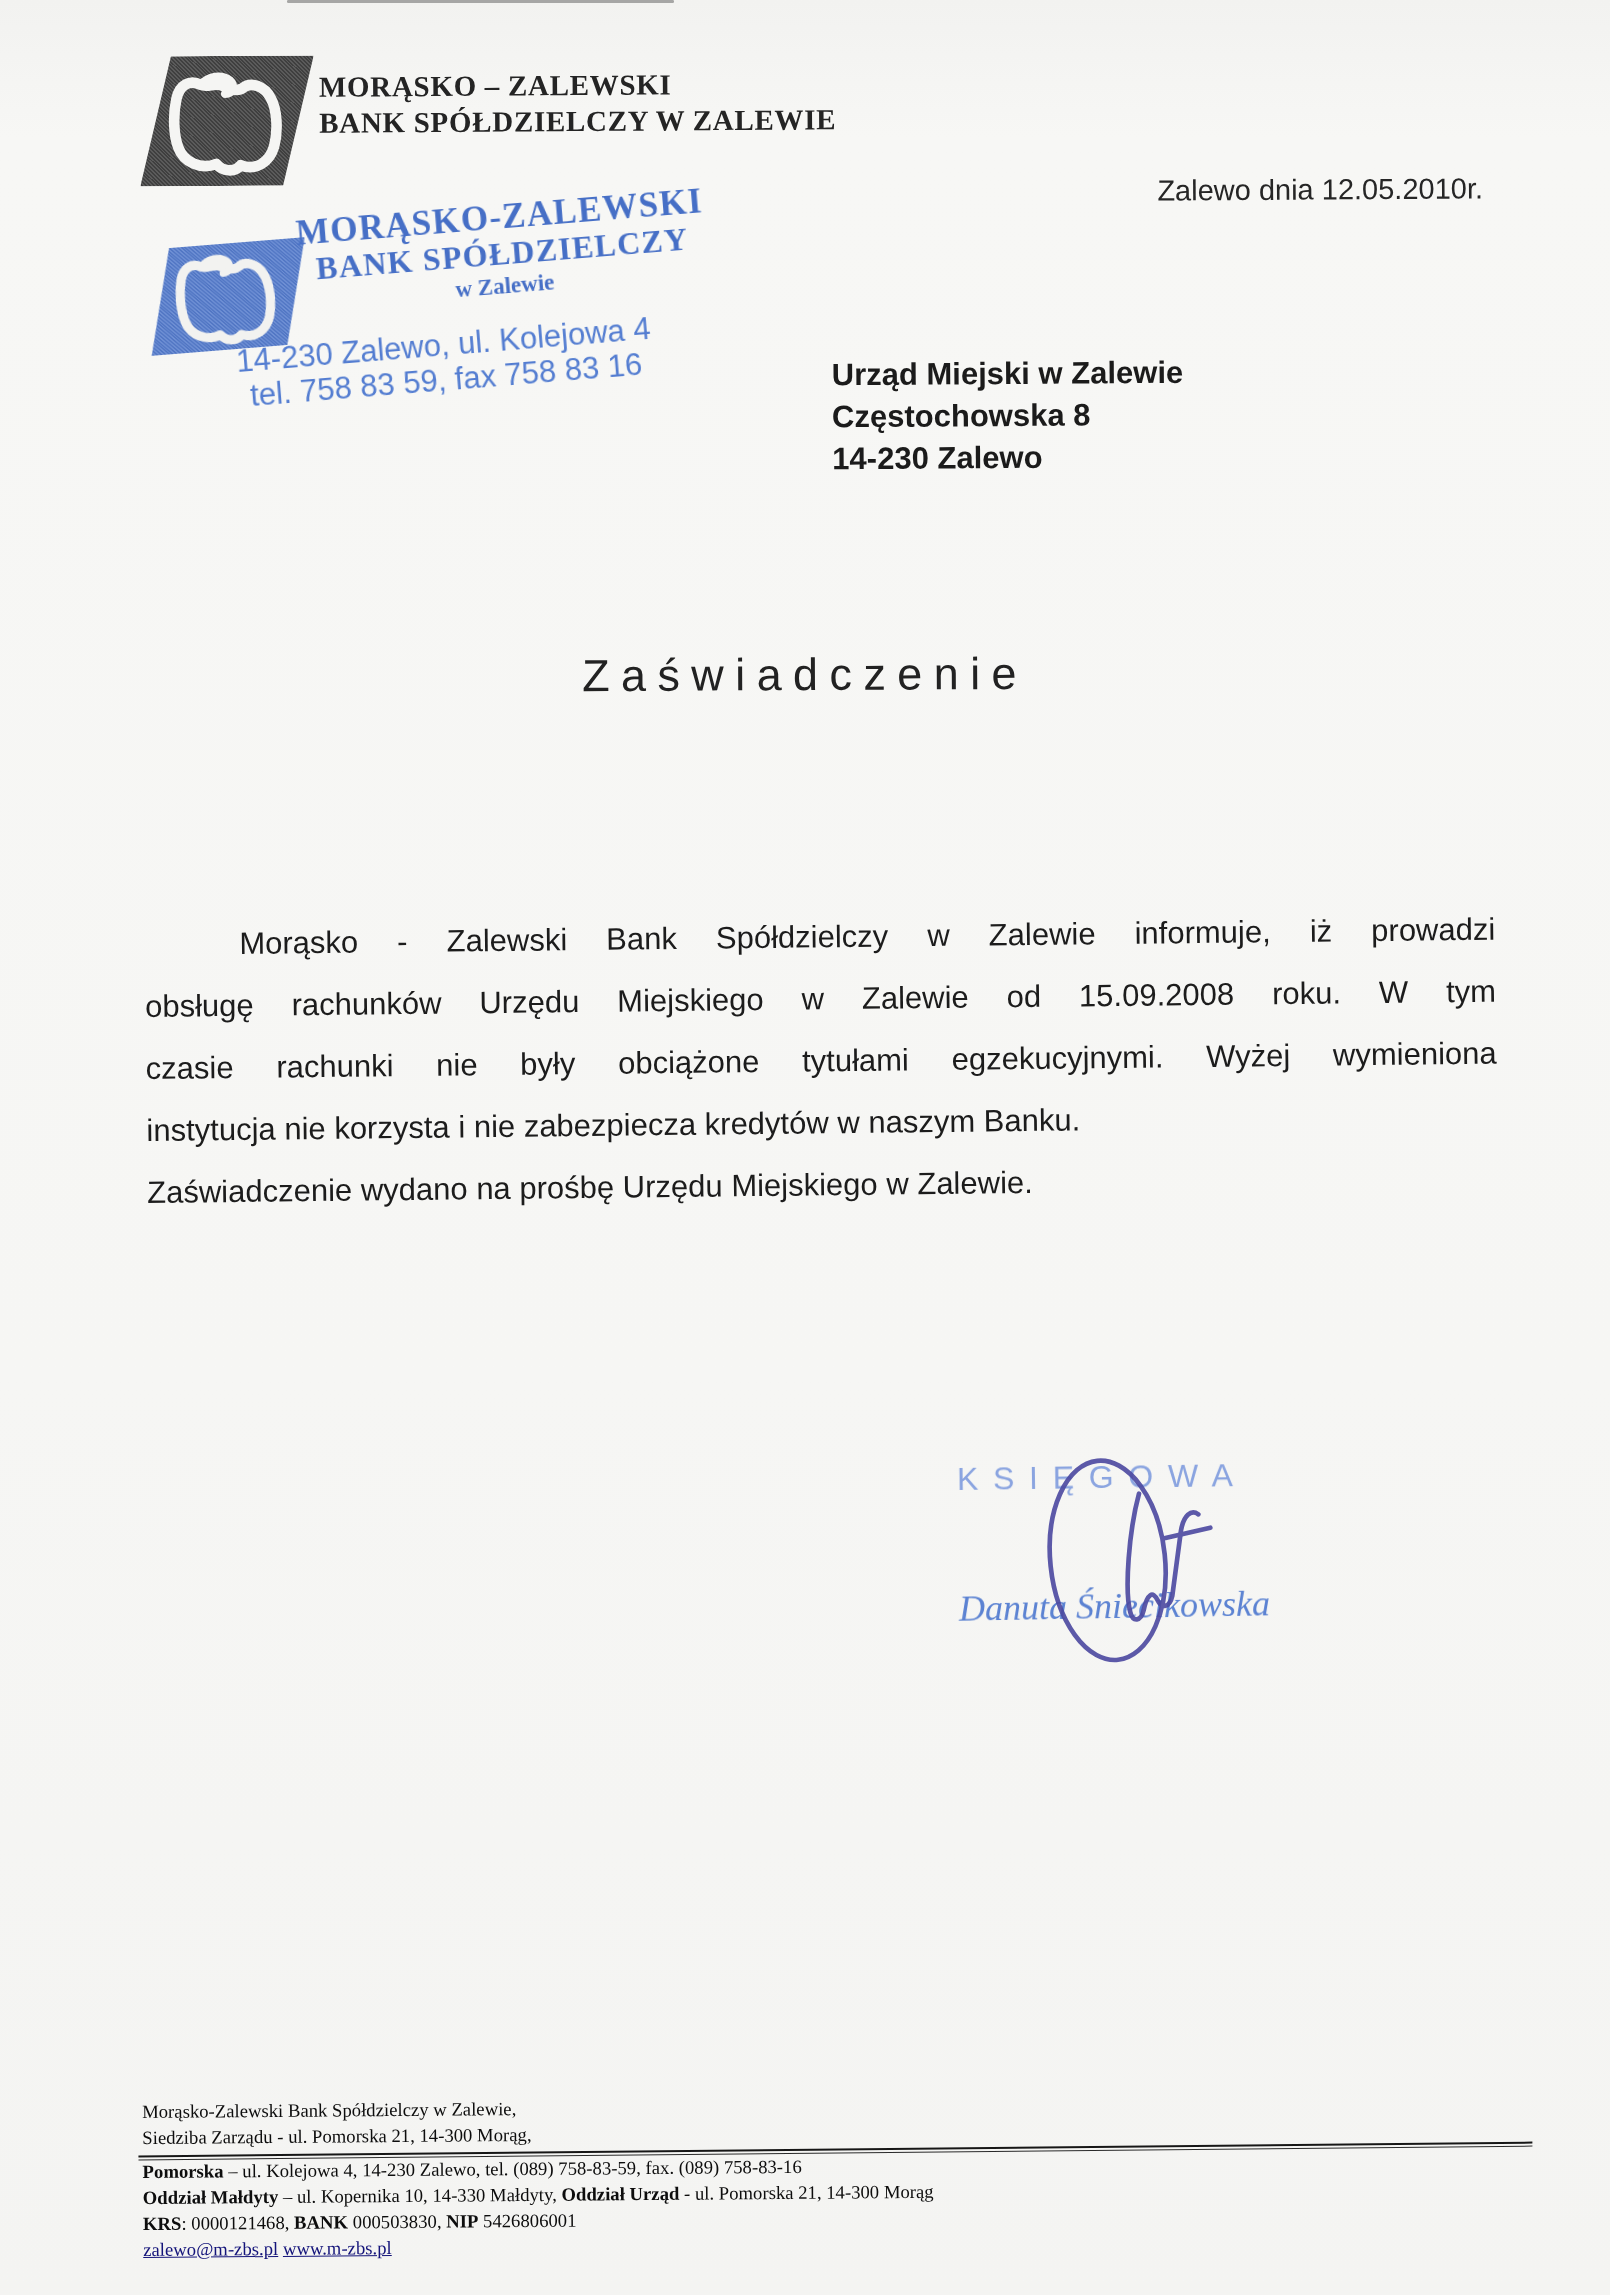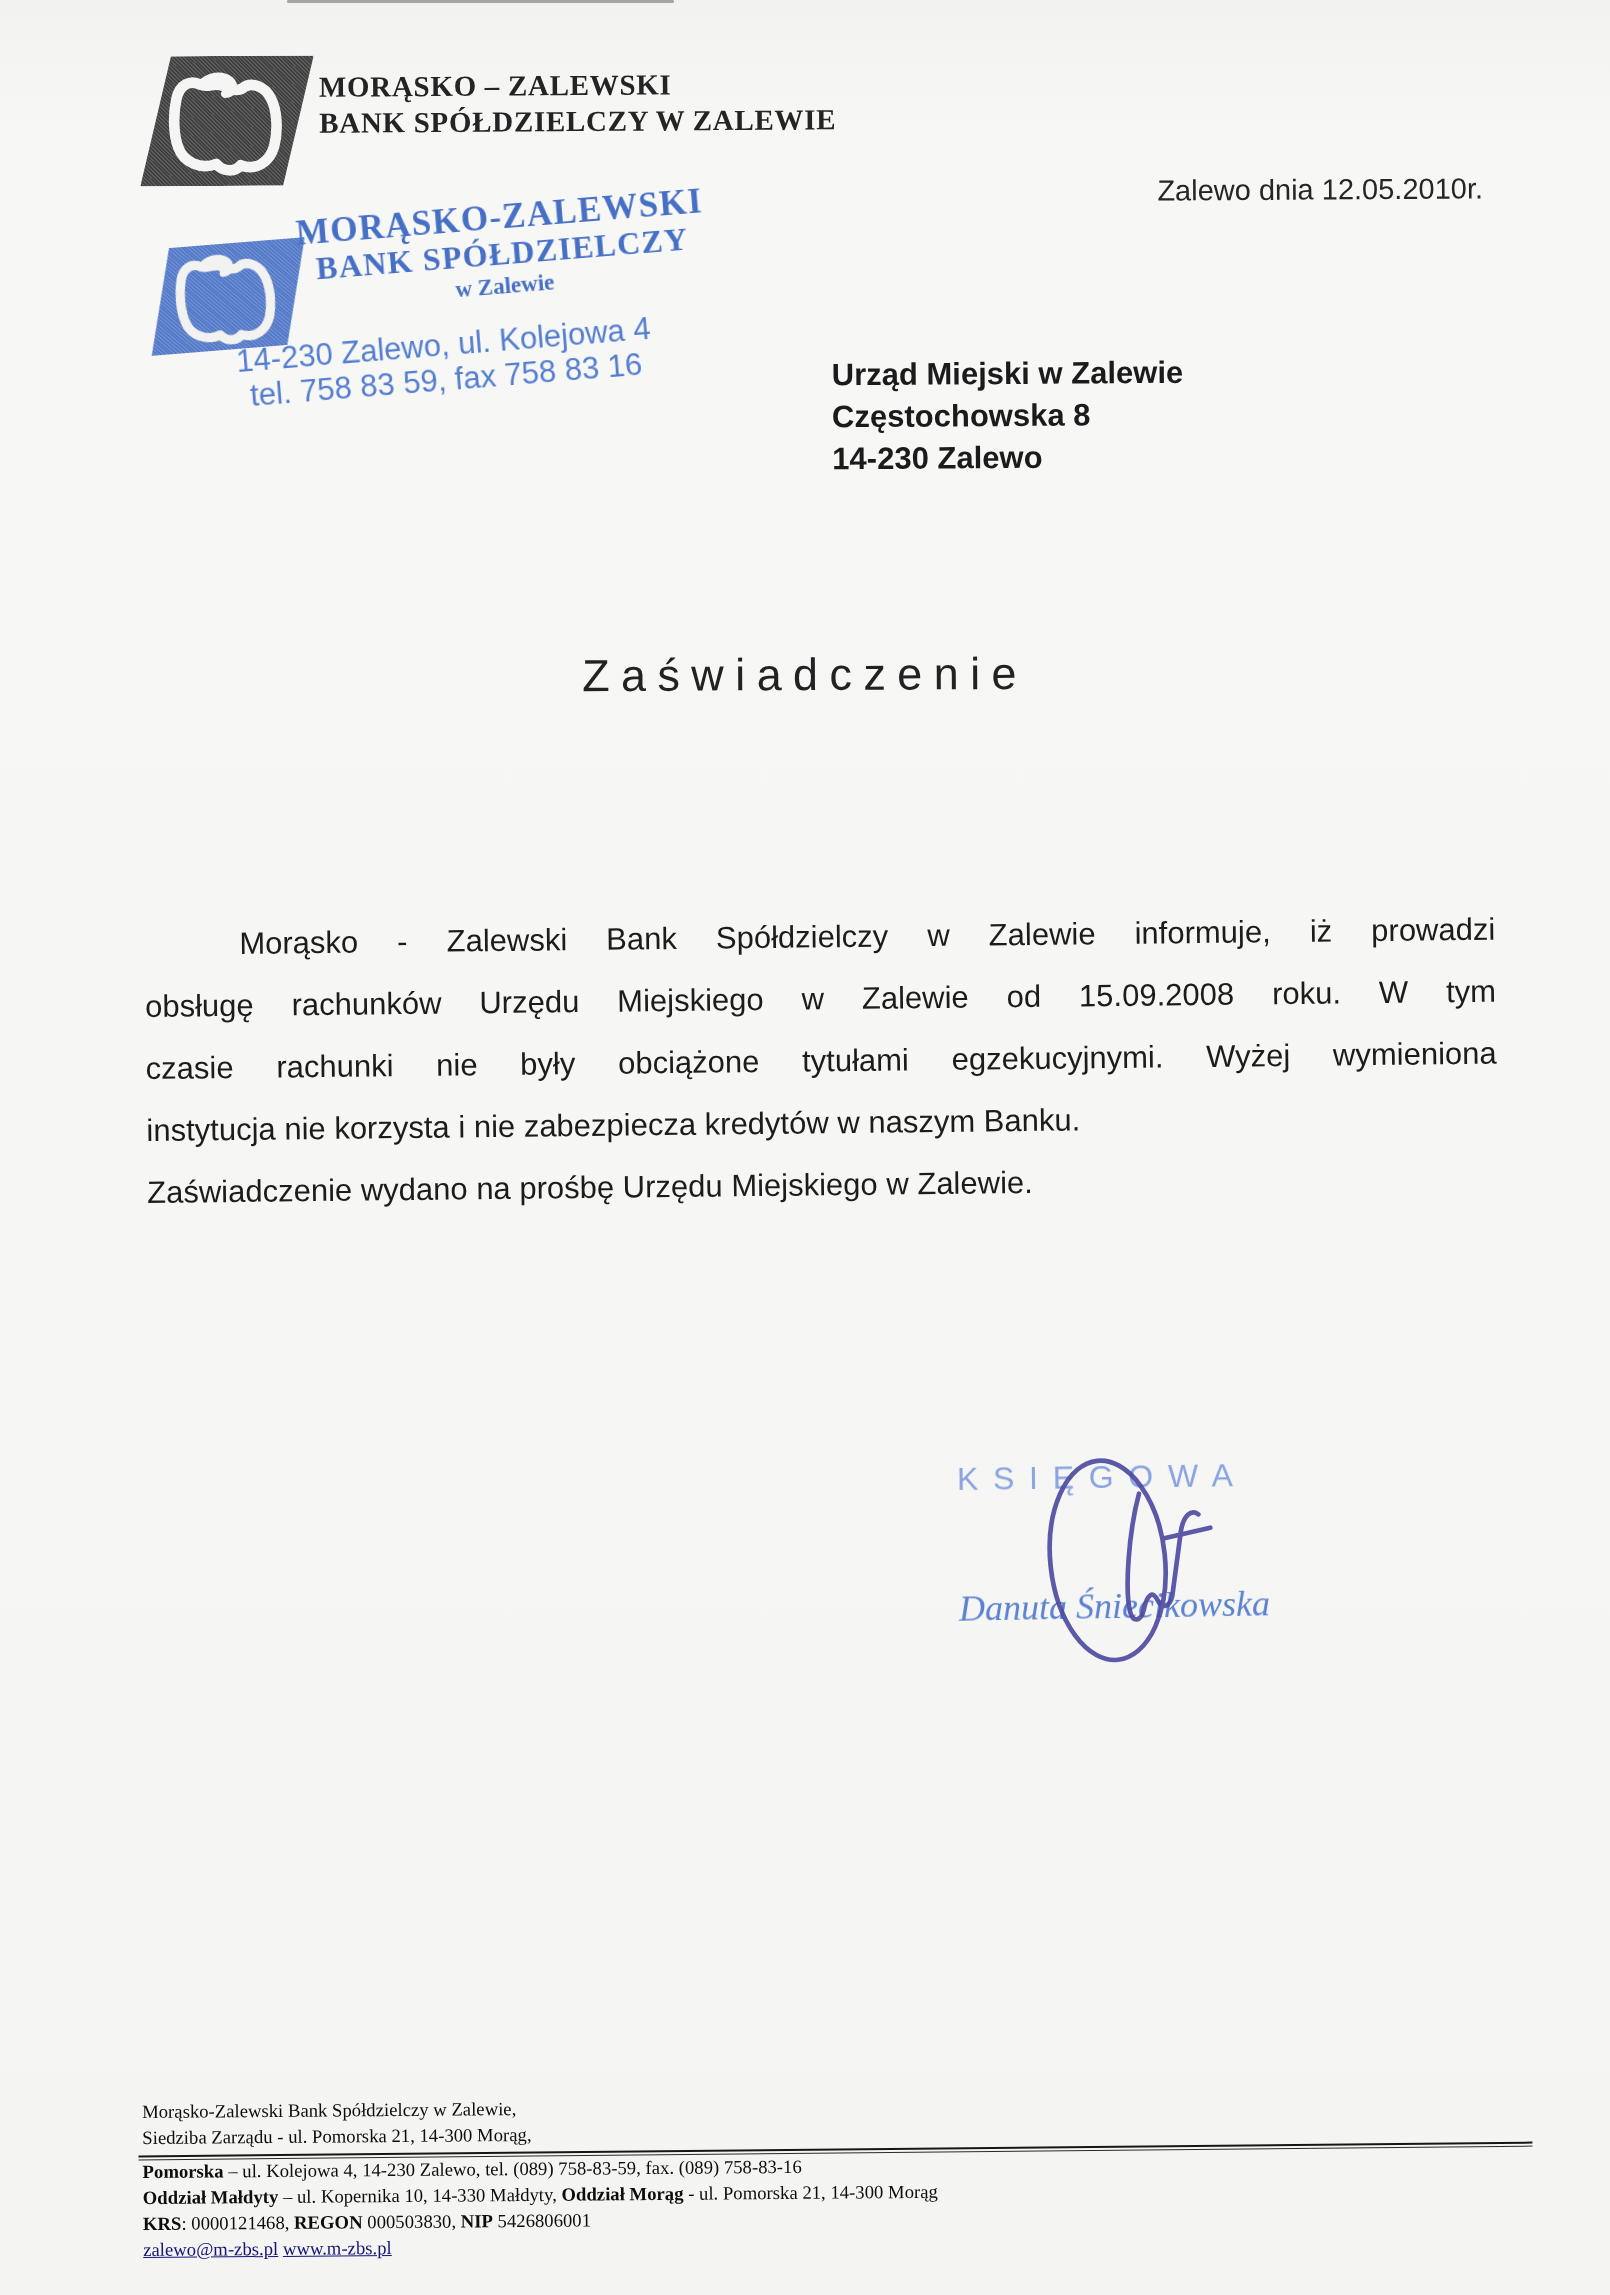--- a/index.html
+++ b/index.html
@@ -145,17 +145,17 @@
     <path d="M 203,162 L 272,146"></path>
   </g>
 </svg>
 
 <div class="abs footer">
   <div class="f-rule"></div>
   <div class="f-rule2"></div>
   <div>Morąsko-Zalewski Bank Spółdzielczy w Zalewie,</div>
   <div>Siedziba Zarządu - ul. Pomorska 21, 14-300 Morąg,</div>
   <div class="f-line3"><b>Pomorska</b><span> – ul. Kolejowa 4, 14-230 Zalewo, tel. (089) 758-83-59, fax. (089) 758-83-16</span></div>
-  <div><b>Oddział Małdyty</b><span> – ul. Kopernika 10, 14-330 Małdyty, </span><b>Oddział Morąg</b><span> - ul. Pomorska 21, 14-300 Morąg</span></div>
-  <div><b>KRS</b><span>: 0000121468, </span><b>REGON</b><span> 000503830, </span><b>NIP</b><span> 5426806001</span></div>
+  <div><b>Oddział Małdyty</b><span> – ul. Kopernika 10, 14-330 Małdyty, </span><b>Oddział Urząd</b><span> - ul. Pomorska 21, 14-300 Morąg</span></div>
+  <div><b>KRS</b><span>: 0000121468, </span><b>BANK</b><span> 000503830, </span><b>NIP</b><span> 5426806001</span></div>
   <div><span class="u-link">zalewo@m-zbs.pl</span> <span class="u-link">www.m-zbs.pl</span></div>
 </div>
 
 
 </body></html>

